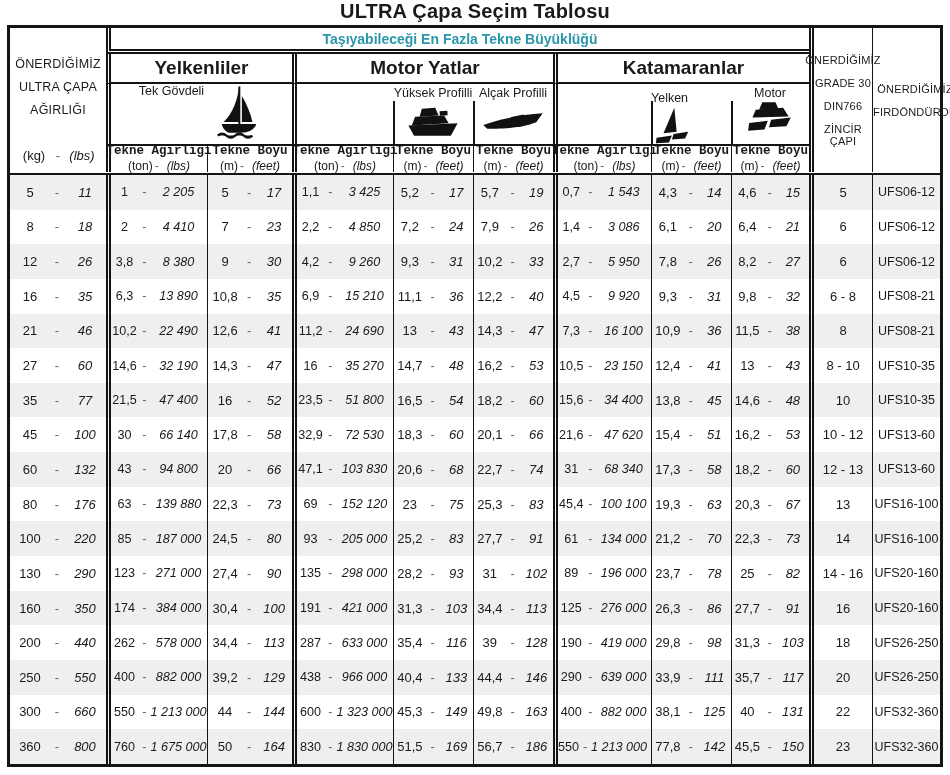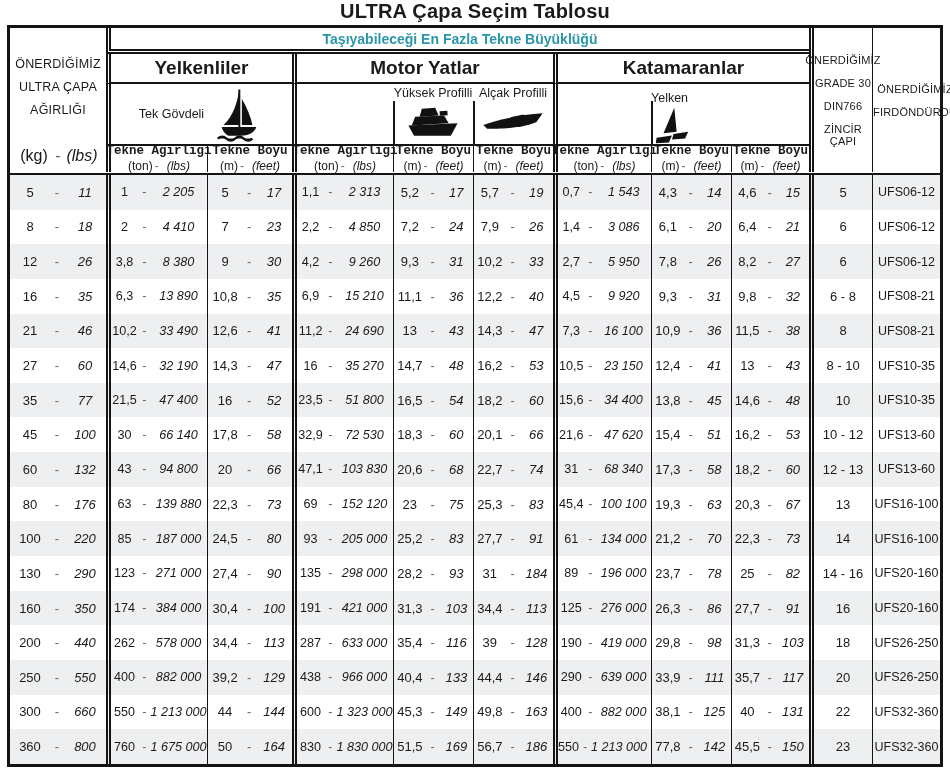--- a/index.html
+++ b/index.html
@@ -16,34 +16,34 @@
     font-size:20px;font-weight:bold;letter-spacing:.2px;}
   .table{position:absolute;left:7px;top:25px;width:936px;height:742px;
     border:3px solid var(--bc);display:flex;flex-direction:column;background:#fff;}
   
   .thead{flex:0 0 147px;display:grid;grid-template-columns:var(--cols);
     grid-template-rows:26px 30px 60px 28px;border-bottom:2.5px solid var(--bc);}
   .hc1{grid-area:1/1/5/2;display:flex;flex-direction:column;}
   .hc1-lines{flex:1;display:flex;flex-direction:column;justify-content:center;
     align-items:center;gap:9px;font-size:12.5px;letter-spacing:.2px;}
   .hc1-units{height:27px;display:grid;grid-template-columns:1fr 12px 1fr;
-    align-items:center;padding:0 6px 6px 6px;font-size:16px;}
+    align-items:center;padding:0 6px 6px 6px;font-size:13px;}
   .hc1-units span{text-align:center;}
   .imp{font-style:italic;}
   .dash-g{color:#666;}
   .banner{grid-area:1/2/2/10;display:flex;align-items:center;justify-content:center;
     color:var(--teal);font-weight:bold;font-size:14px;
     border-left:5px double var(--bc);border-bottom:5px double var(--bc);}
   .gt{display:flex;align-items:center;justify-content:center;font-size:19px;
     font-weight:600;border-bottom:2px solid var(--bc);}
   .gt-sail{grid-area:2/2/3/4;border-left:5px double var(--bc);}
   .gt-my{grid-area:2/4/3/7;border-left:5px double var(--bc);}
   .gt-cat{grid-area:2/7/3/10;border-left:5px double var(--bc);}
   .ib-sail{grid-area:3/2/4/4;border-left:5px double var(--bc);
-    display:flex;align-items:center;justify-content:center;gap:8px;font-size:13.5px;}
+    display:flex;align-items:flex-start;justify-content:center;gap:8px;font-size:13.5px;}
   .ib-my-spacer{grid-area:3/4/4/5;border-left:5px double var(--bc);}
   .ib-cat-spacer{grid-area:3/7/4/8;border-left:5px double var(--bc);}
   .ib-my-high{grid-area:3/5/4/6;}
   .ib-my-low{grid-area:3/6/4/7;}
   .ib-cat-sail{grid-area:3/8/4/9;display:flex;flex-direction:column;align-items:flex-start;
     justify-content:center;gap:2px;padding-top:3px;}
   .ib-cat-motor{grid-area:3/9/4/10;}
   .ib-col{display:flex;flex-direction:column;align-items:center;
     justify-content:flex-start;padding-top:2px;gap:1px;}
   .ib-label{font-size:12.5px;white-space:nowrap;}
@@ -150,20 +150,29 @@
 
       <div class="ib-cat-sail pline">
         <span class="ib-label" style="margin-top:4px">Yelken</span>
         <svg class="icon" width="42" height="50" viewBox="0 0 44 48">
           <path d="M25 1 L28 32 L11 34 Z"></path>
           <path d="M2 40 L22 37 L18 46 L1 47 Z"></path>
           <path d="M24 35 L43 32 L39 41 L22 42 Z"></path>
         </svg>
       </div>
 
+      <div class="ib-col ib-cat-motor pline">
+        <span class="ib-label">Motor</span>
+        <svg class="icon" width="46" height="33" viewBox="0 0 42 30">
+          <path d="M14 1 L26 1 L29 8 L11 8 Z"></path>
+          <path d="M8 8 L33 6 L38 14 L5 15 Z"></path>
+          <path d="M2 20 L19 18 L16 26 L1 27 Z"></path>
+          <path d="M22 17 L40 15 L36 23 L20 24 Z"></path>
+        </svg>
+      </div>
 
       <div class="sh sh-c2">
         <span class="sh-t">Tekne Ağırlığı</span>
         <span class="sh-u">
             <span>(ton)</span>
             <span class="dash-g">-</span>
             <span class="imp">(lbs)</span>
           </span>
       </div>
       <div class="sh sh-c3">
@@ -255,21 +264,21 @@
             <div class="pair len">
               <span class="v1">5</span>
               <span class="dsh">-</span>
               <span class="v2">17</span>
             </div>
           </div>
           <div class="dcell d4">
             <div class="pair wt">
               <span class="v1">1,1</span>
               <span class="dsh">-</span>
-              <span class="v2">2 313</span>
+              <span class="v2">3 425</span>
             </div>
           </div>
           <div class="dcell d5">
             <div class="pair len">
               <span class="v1">5,2</span>
               <span class="dsh">-</span>
               <span class="v2">17</span>
             </div>
           </div>
           <div class="dcell d6">
@@ -509,21 +518,21 @@
             <div class="pair len">
               <span class="v1">21</span>
               <span class="dsh">-</span>
               <span class="v2">46</span>
             </div>
           </div>
           <div class="dcell d2">
             <div class="pair wt">
               <span class="v1">10,2</span>
               <span class="dsh">-</span>
-              <span class="v2">33 490</span>
+              <span class="v2">22 490</span>
             </div>
           </div>
           <div class="dcell d3">
             <div class="pair len">
               <span class="v1">12,6</span>
               <span class="dsh">-</span>
               <span class="v2">41</span>
             </div>
           </div>
           <div class="dcell d4">
@@ -1006,21 +1015,21 @@
             <div class="pair len">
               <span class="v1">28,2</span>
               <span class="dsh">-</span>
               <span class="v2">93</span>
             </div>
           </div>
           <div class="dcell d6">
             <div class="pair len">
               <span class="v1">31</span>
               <span class="dsh">-</span>
-              <span class="v2">184</span>
+              <span class="v2">102</span>
             </div>
           </div>
           <div class="dcell d7">
             <div class="pair wt">
               <span class="v1">89</span>
               <span class="dsh">-</span>
               <span class="v2">196 000</span>
             </div>
           </div>
           <div class="dcell d8">

